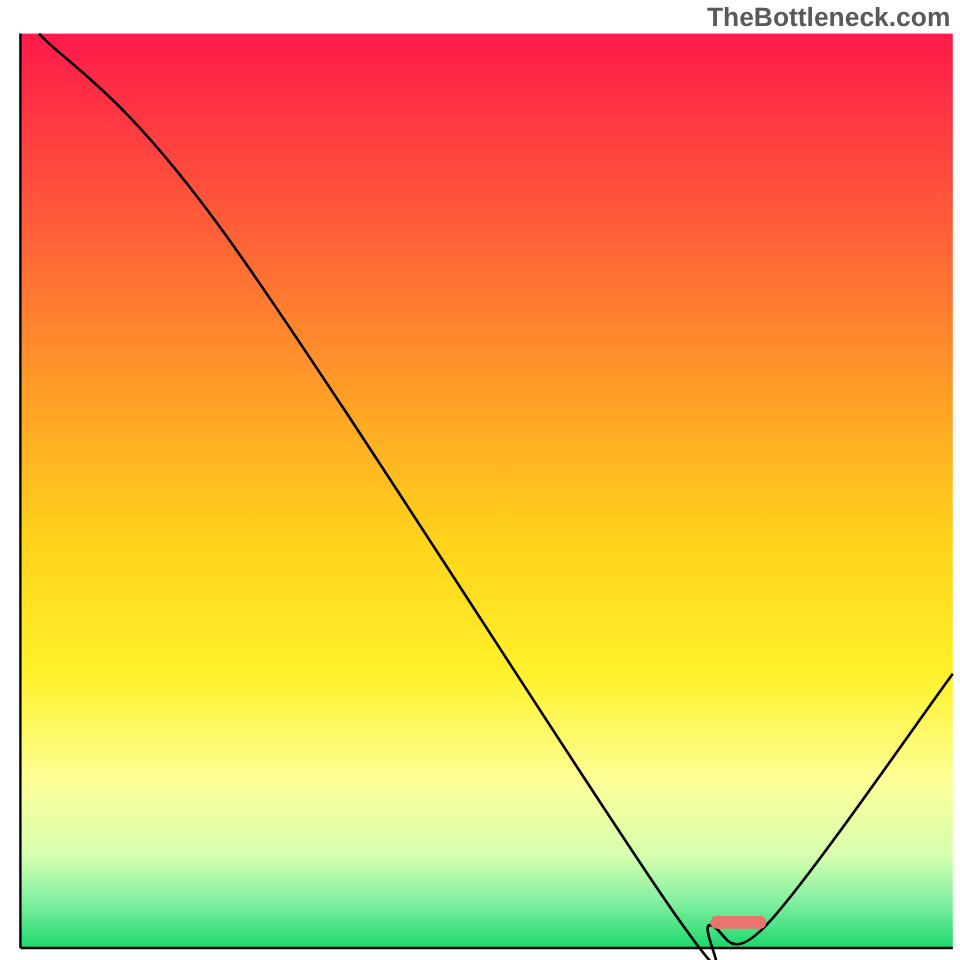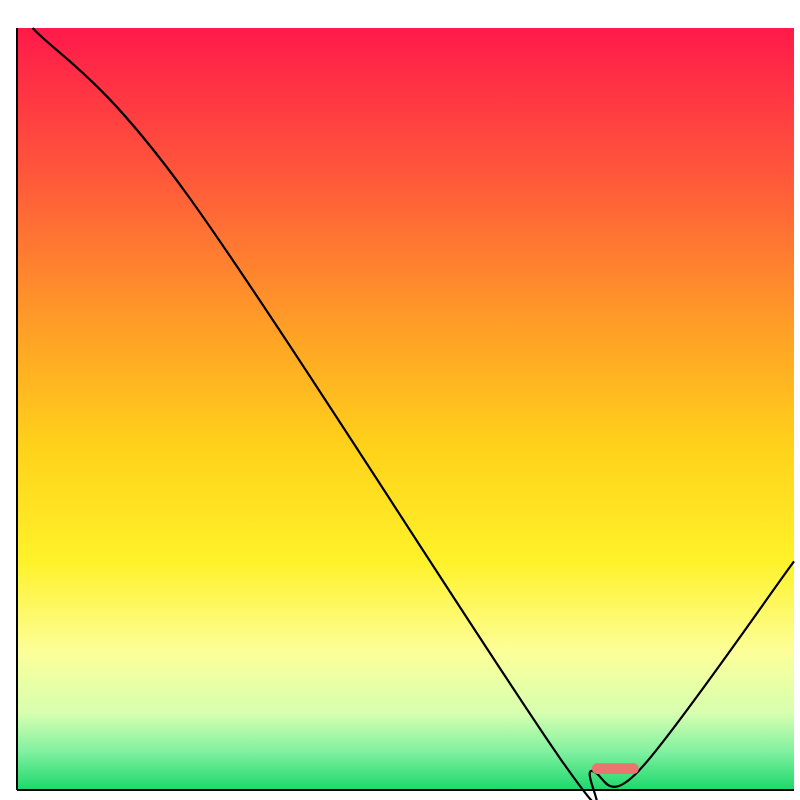--- a/index.html
+++ b/index.html
@@ -25,20 +25,21 @@
     z-index: 10;
   }
   svg {
     display: block;
   }
 </style>
 </head>
 <body>
 
 <div class="chart-container">
+  <div class="watermark">TheBottleneck.com</div>
   <svg id="chart-svg" width="800" height="800">
     <defs>
       <linearGradient id="bg-grad" x1="0" y1="0" x2="0" y2="1">
           <stop offset="0%" stop-color="#ff1a4a"></stop>
           <stop offset="20%" stop-color="#ff5a3a"></stop>
           <stop offset="40%" stop-color="#ffa126"></stop>
           <stop offset="55%" stop-color="#ffd21a"></stop>
           <stop offset="70%" stop-color="#fff22a"></stop>
           <stop offset="82%" stop-color="#fcff9a"></stop>
           <stop offset="90%" stop-color="#d6ffb0"></stop>

